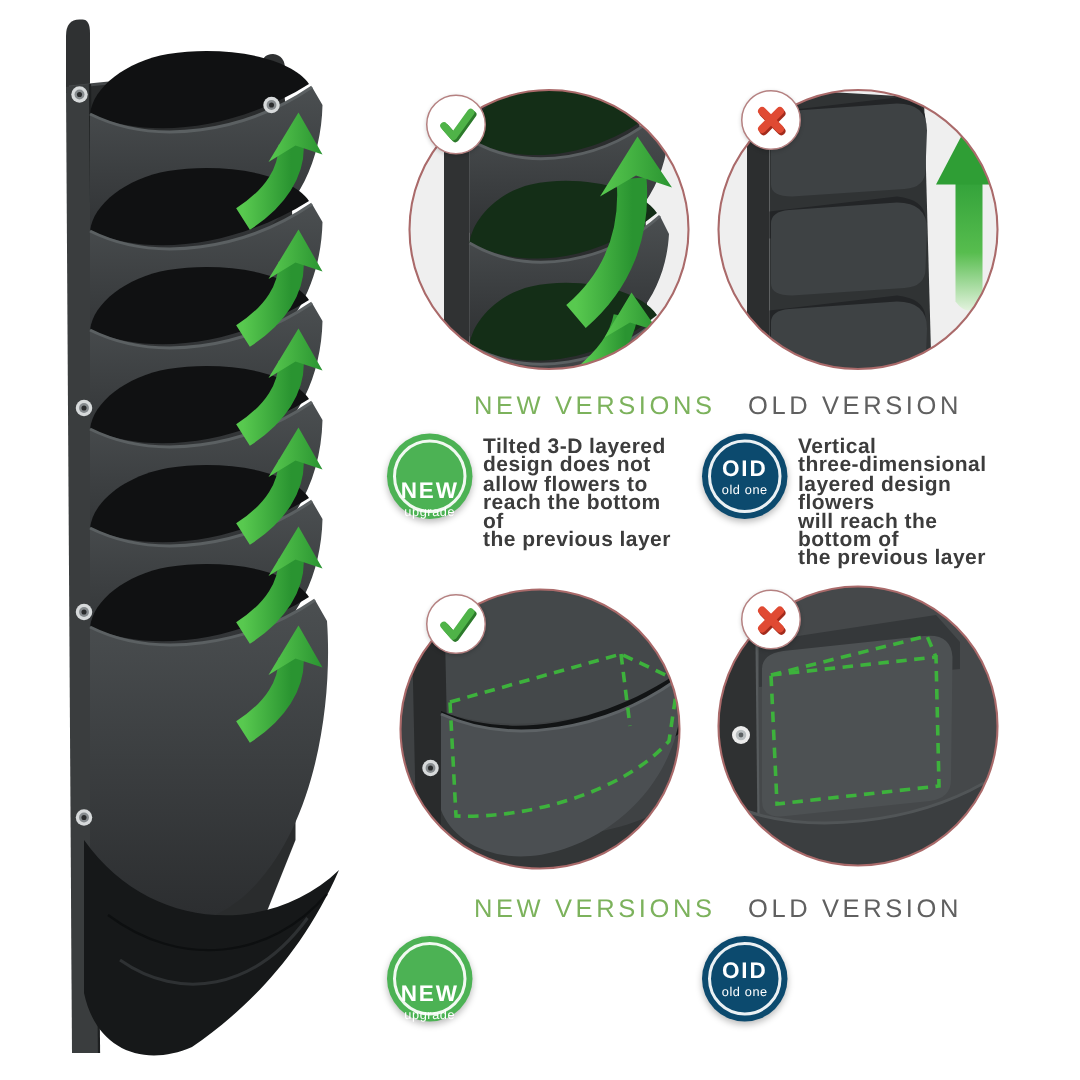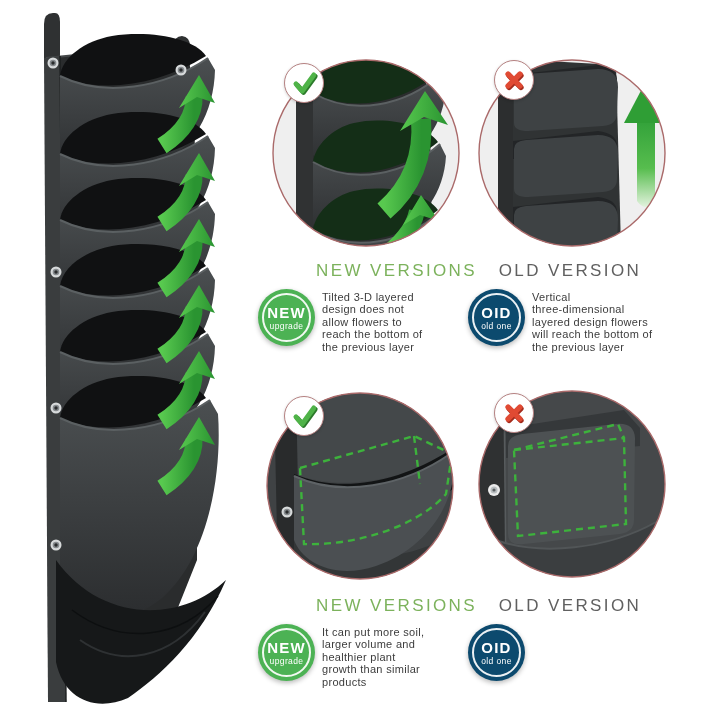--- a/index.html
+++ b/index.html
@@ -23,25 +23,25 @@
   .info h2{margin:0;width:152px;text-align:center;font-size:17px;letter-spacing:2.4px;
            font-weight:400;white-space:nowrap;}
   .info.new h2{color:#7cb25c;margin-left:58px;}
   .info.old h2{color:#606060;margin-left:26px;}
   .info .row{display:flex;align-items:flex-start;margin-top:8px;}
   .round-badge{position:relative;width:57px;height:57px;border-radius:50%;color:#fff;flex:0 0 auto;
          display:flex;flex-direction:column;align-items:center;justify-content:center;
          box-shadow:0 2px 5px rgba(0,0,0,.28);}
   .round-badge::after{content:"";position:absolute;inset:4px;border:2px solid rgba(255,255,255,.92);
                 border-radius:50%;}
-  .round-badge.new{background:#4cb254;}
+  .round-badge.new{background:#4cb254;justify-content:flex-end;}
   .round-badge.old{background:#0c4a6e;}
   .round-badge .t{font-size:15px;font-weight:700;letter-spacing:1.2px;line-height:15px;}
   .round-badge .s{font-size:8.5px;font-weight:400;letter-spacing:.4px;margin-top:1px;}
-  .info p{margin:2px 16px 0 7px;width:152px;font-size:11px;line-height:12.4px;font-weight:400;
+  .info p{margin:2px 16px 0 7px;width:152px;font-size:14px;line-height:12.4px;font-weight:700;
           letter-spacing:.3px;color:#3c3c3c;white-space:pre-line;}
 </style>
 </head>
 <body>
 
 <div class="page">
 
   <svg width="0" height="0" style="position:absolute" aria-hidden="true">
     <defs>
       <linearGradient id="pg" x1="0" y1="0" x2="0" y2="1">
@@ -300,25 +300,20 @@
     </div>
   </section>
 
   <section class="info new" style="left:258px;top:596px">
     <h2>NEW VERSIONS</h2>
     <div class="row">
       <div class="round-badge new">
         <span class="t">NEW</span>
         <span class="s">upgrade</span>
       </div>
-      <p>It can put more soil,
-larger volume and
-healthier plant
-growth than similar
-products</p>
     </div>
   </section>
 
   <section class="info old" style="left:468px;top:596px">
     <h2>OLD VERSION</h2>
     <div class="row">
       <div class="round-badge old">
         <span class="t">OID</span>
         <span class="s">old one</span>
       </div>

